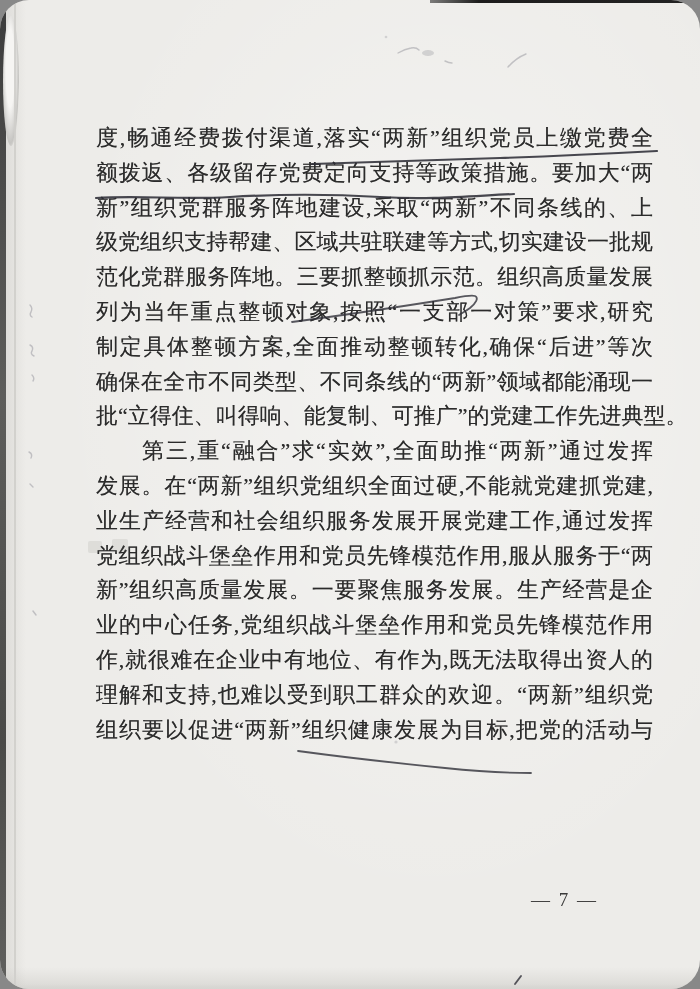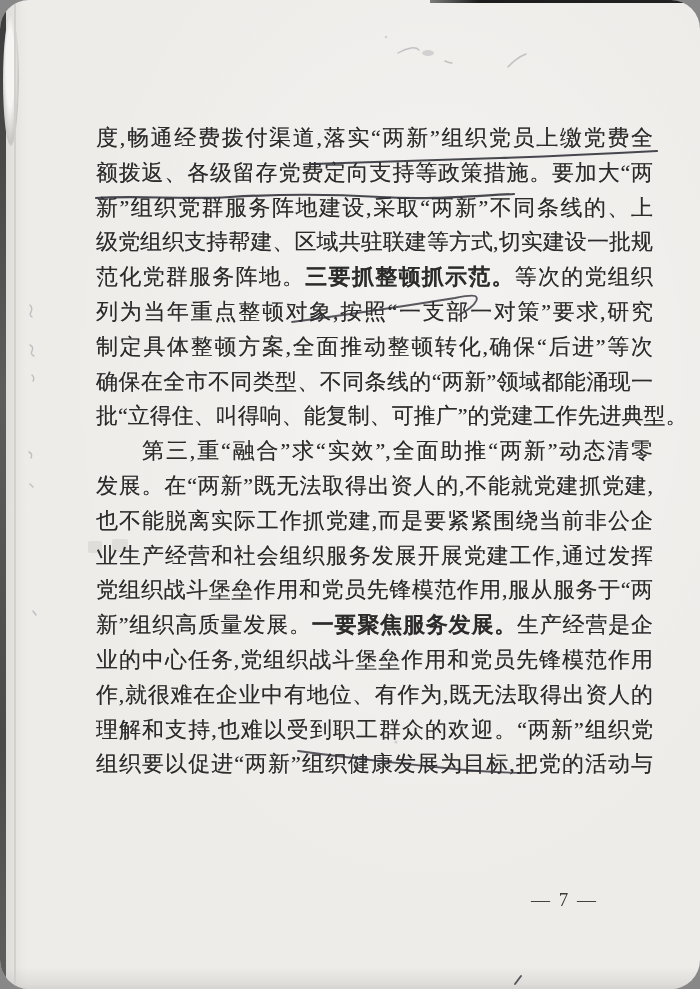--- a/index.html
+++ b/index.html
@@ -48,21 +48,21 @@
     font-size: 22px;
     white-space: nowrap;
     text-align: justify;
     text-align-last: justify;
     text-shadow: 0 0 0.5px rgba(48,48,48,0.55);
   }
   .line.indent { padding-left: 46px; }
   .seg { font-family: "Liberation Serif", "DejaVu Serif", serif; }
   .seg.bold {
     font-family: "Liberation Sans", "DejaVu Sans", sans-serif;
-    font-weight: 700;
+    font-weight: 400;
   }
   .page-number {
     position: absolute; left: 531px; top: 889px; width: 76px;
     font-size: 19px; letter-spacing: 2px;
     color: #3a3a3a; text-align: left;
     font-family: "Liberation Serif", "DejaVu Serif", serif;
   }
   
   .ink-layer {
     position: absolute; left: 0; top: 0; width: 700px; height: 989px;
@@ -83,28 +83,27 @@
   <div class="edge-crease"></div>
   <div class="edge-left-line2"></div>
   <div class="edge-top"></div>
   <div class="edge-bottom"></div>
 
   <div class="text-block">
       <div class="line"><span class="seg">度,畅通经费拨付渠道,落实“两新”组织党员上缴党费全</span></div>
       <div class="line"><span class="seg">额拨返、各级留存党费定向支持等政策措施。要加大“两</span></div>
       <div class="line"><span class="seg">新”组织党群服务阵地建设,采取“两新”不同条线的、上</span></div>
       <div class="line"><span class="seg">级党组织支持帮建、区域共驻联建等方式,切实建设一批规</span></div>
-      <div class="line"><span class="seg">范化党群服务阵地。</span><span class="seg bold">三要抓整顿抓示范。</span><span class="seg">等次的党组织</span></div>
+      <div class="line"><span class="seg">范化党群服务阵地。</span><span class="seg bold">三要抓整顿抓示范。</span><span class="seg">组织高质量发展</span></div>
       <div class="line"><span class="seg">列为当年重点整顿对象,按照“一支部一对策”要求,研究</span></div>
       <div class="line"><span class="seg">制定具体整顿方案,全面推动整顿转化,确保“后进”等次</span></div>
       <div class="line"><span class="seg">确保在全市不同类型、不同条线的“两新”领域都能涌现一</span></div>
       <div class="line"><span class="seg">批“立得住、叫得响、能复制、可推广”的党建工作先进典型。</span></div>
-      <div class="line indent"><span class="seg">第三,重“融合”求“实效”,全面助推“两新”动态清零</span></div>
-      <div class="line"><span class="seg">发展。在“两新”既无法取得出资人的,不能就党建抓党建,</span></div>
-      <div class="line"><span class="seg">也不能脱离实际工作抓党建,而是要紧紧围绕当前非公企</span></div>
+      <div class="line indent"><span class="seg">第三,重“融合”求“实效”,全面助推“两新”通过发挥</span></div>
+      <div class="line"><span class="seg">发展。在“两新”组织党组织全面过硬,不能就党建抓党建,</span></div>
       <div class="line"><span class="seg">业生产经营和社会组织服务发展开展党建工作,通过发挥</span></div>
       <div class="line"><span class="seg">党组织战斗堡垒作用和党员先锋模范作用,服从服务于“两</span></div>
       <div class="line"><span class="seg">新”组织高质量发展。</span><span class="seg bold">一要聚焦服务发展。</span><span class="seg">生产经营是企</span></div>
       <div class="line"><span class="seg">业的中心任务,党组织战斗堡垒作用和党员先锋模范作用</span></div>
       <div class="line"><span class="seg">作,就很难在企业中有地位、有作为,既无法取得出资人的</span></div>
       <div class="line"><span class="seg">理解和支持,也难以受到职工群众的欢迎。“两新”组织党</span></div>
       <div class="line"><span class="seg">组织要以促进“两新”组织健康发展为目标,把党的活动与</span></div>
     </div>
 
   <div class="page-number">— 7 —</div>

